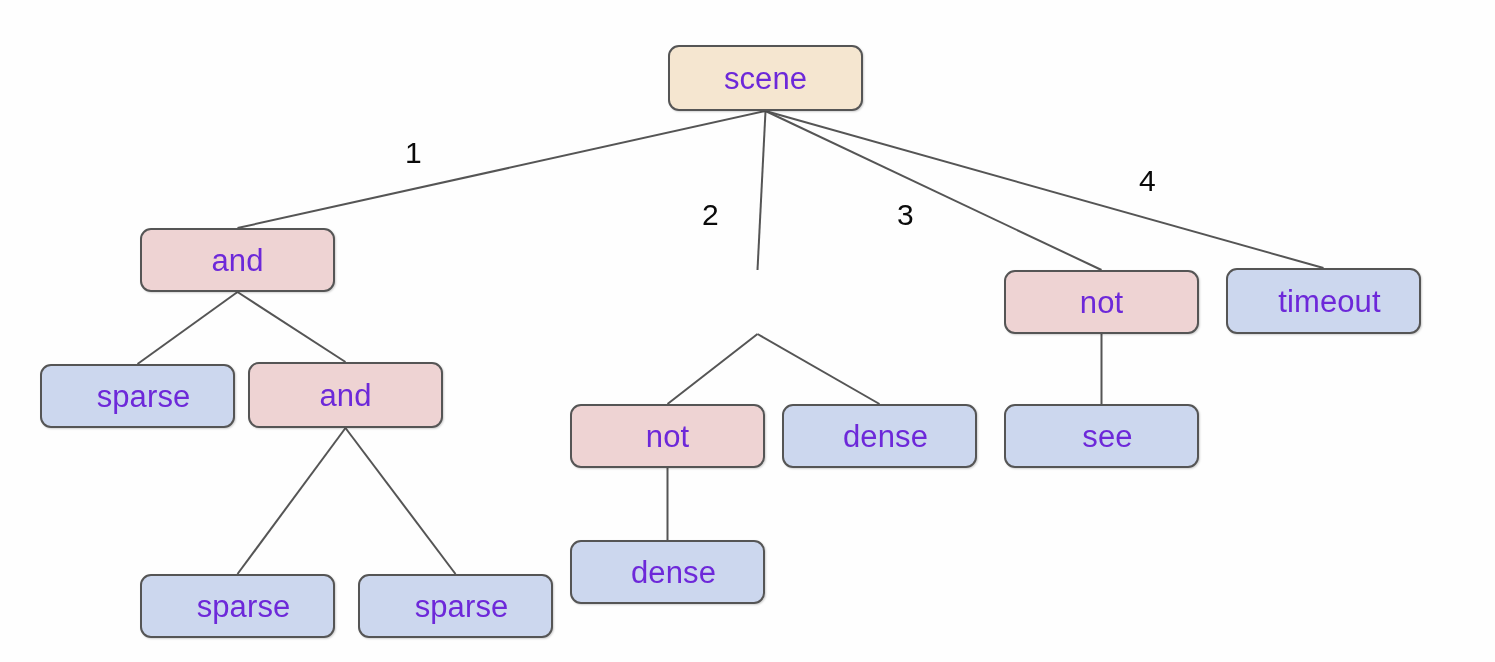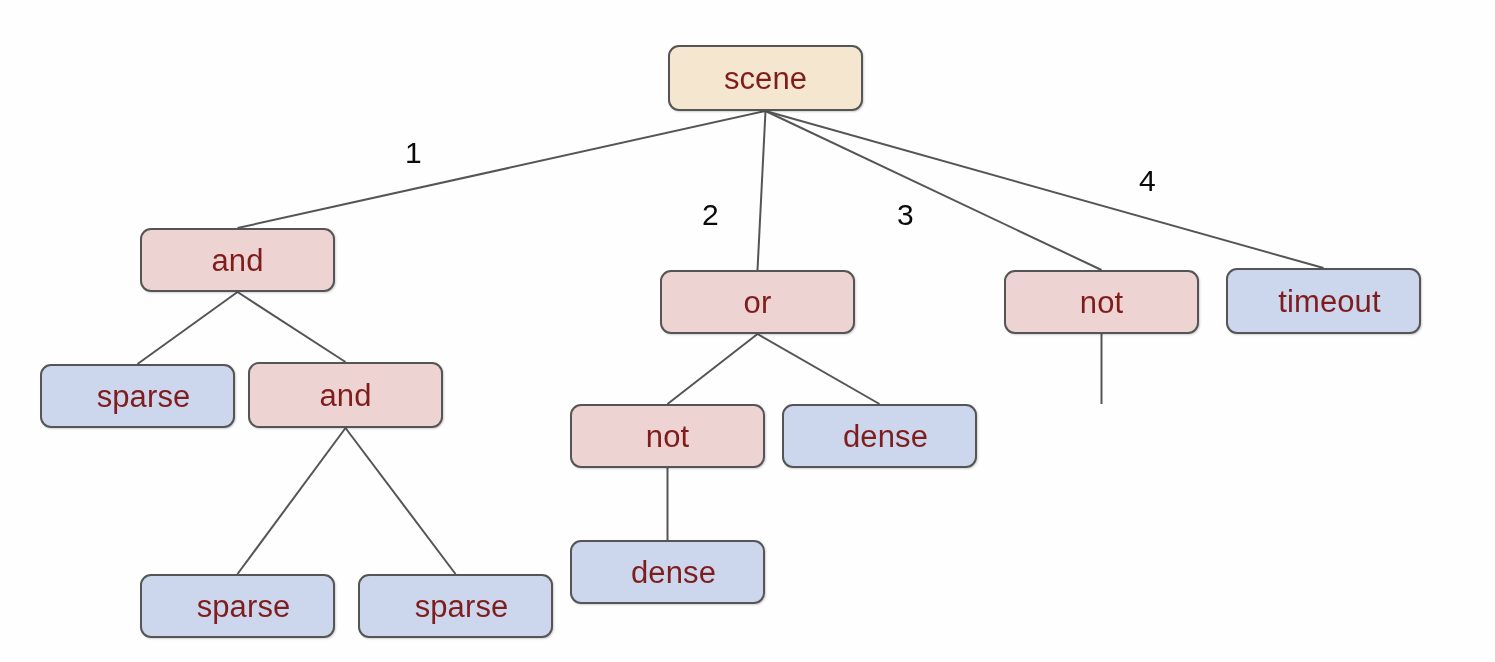--- a/index.html
+++ b/index.html
@@ -25,21 +25,21 @@
   }
   .node {
     position: absolute;
     box-sizing: border-box;
     border: 2px solid #555555;
     border-radius: 11px;
     display: flex;
     align-items: center;
     justify-content: center;
     font-size: 31px;
-    color: #7f1d1d;
+    color: #6d28d9;
     line-height: 1;
     letter-spacing: 0.1px;
     box-shadow: 1px 1px 2px rgba(0,0,0,0.18);
     z-index: 2;
   }
   .node.op      { background: #eed3d3; text-align: right; }
   .node.leaf    { background: #ccd7ee; padding-left: 12px; }
   .node.root    { background: #f5e6d0; }
   .edge-label {
     position: absolute;
@@ -67,41 +67,41 @@
       <line x1="757.5" y1="334" x2="879.5" y2="404" stroke="#555555" stroke-width="2"></line>
       <line x1="667.5" y1="468" x2="667.5" y2="540" stroke="#555555" stroke-width="2"></line>
       <line x1="1101.5" y1="334" x2="1101.5" y2="404" stroke="#555555" stroke-width="2"></line>
     </svg>
 <div class="node root" style="left: 668px; top: 45px; width: 195px; height: 66px;">
       <span>scene</span>
     </div>
     <div class="node op" style="left: 140px; top: 228px; width: 195px; height: 64px;">
       <span>and</span>
     </div>
-    <div class="node op" style="left: 660px; top: 270px; width: 195px; height: 64px;">
-      <span>or</span>
-    </div>
     <div class="node op" style="left: 1004px; top: 270px; width: 195px; height: 64px;">
       <span>not</span>
     </div>
     <div class="node leaf" style="left: 1226px; top: 268px; width: 195px; height: 66px;">
       <span>timeout</span>
     </div>
     <div class="node leaf" style="left: 40px; top: 364px; width: 195px; height: 64px;">
       <span>sparse</span>
     </div>
     <div class="node op" style="left: 248px; top: 362px; width: 195px; height: 66px;">
       <span>and</span>
     </div>
     <div class="node op" style="left: 570px; top: 404px; width: 195px; height: 64px;">
       <span>not</span>
     </div>
     <div class="node leaf" style="left: 782px; top: 404px; width: 195px; height: 64px;">
       <span>dense</span>
     </div>
+    <div class="node leaf" style="left: 1004px; top: 404px; width: 195px; height: 64px;">
+      <span>see</span>
+    </div>
     <div class="node leaf" style="left: 570px; top: 540px; width: 195px; height: 64px;">
       <span>dense</span>
     </div>
     <div class="node leaf" style="left: 140px; top: 574px; width: 195px; height: 64px;">
       <span>sparse</span>
     </div>
     <div class="node leaf" style="left: 358px; top: 574px; width: 195px; height: 64px;">
       <span>sparse</span>
     </div>
     <div class="edge-label" style="left: 405px; top: 138px;">1</div>

